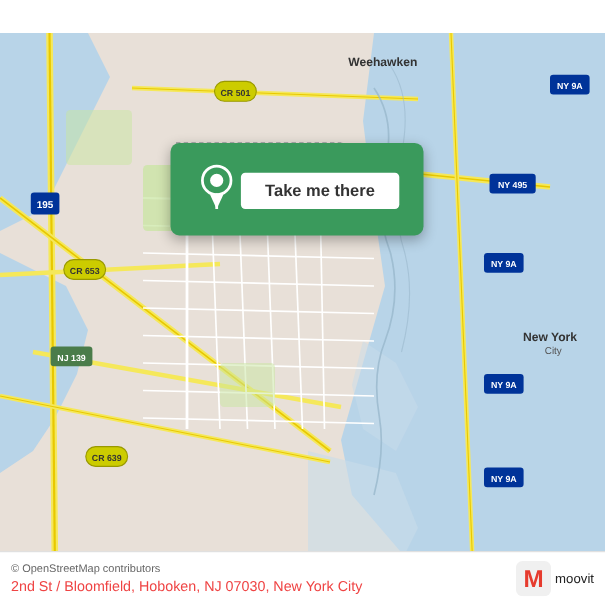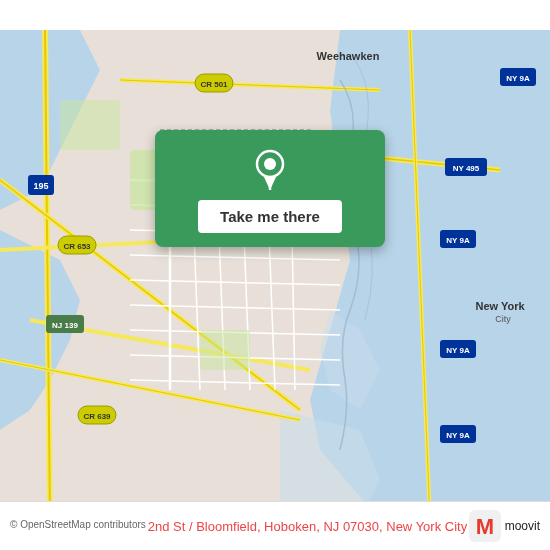--- a/index.html
+++ b/index.html
@@ -29,21 +29,20 @@
     
     #card-overlay {
       position: absolute;
       top: 130px;
       left: 155px;
       width: 230px;
       background-color: #3a9a5c;
       border-radius: 8px;
       padding: 16px 20px 14px 20px;
       display: flex;
-      flex-direction: column;
       align-items: center;
       box-shadow: 0 4px 12px rgba(0,0,0,0.3);
     }
 
     #pin-icon {
       width: 44px;
       height: 44px;
       margin-bottom: 10px;
     }
 
@@ -70,21 +69,21 @@
       display: flex;
       align-items: center;
       justify-content: space-between;
       border-top: 1px solid #ddd;
       font-size: 13px;
       color: #222;
     }
 
     #bottom-left {
       display: flex;
-      flex-direction: row;
+      flex-direction: column;
       gap: 2px;
       flex: 1;
     }
 
     #copyright-text {
       font-size: 10px;
       color: #666;
     }
 
     #address-text {

